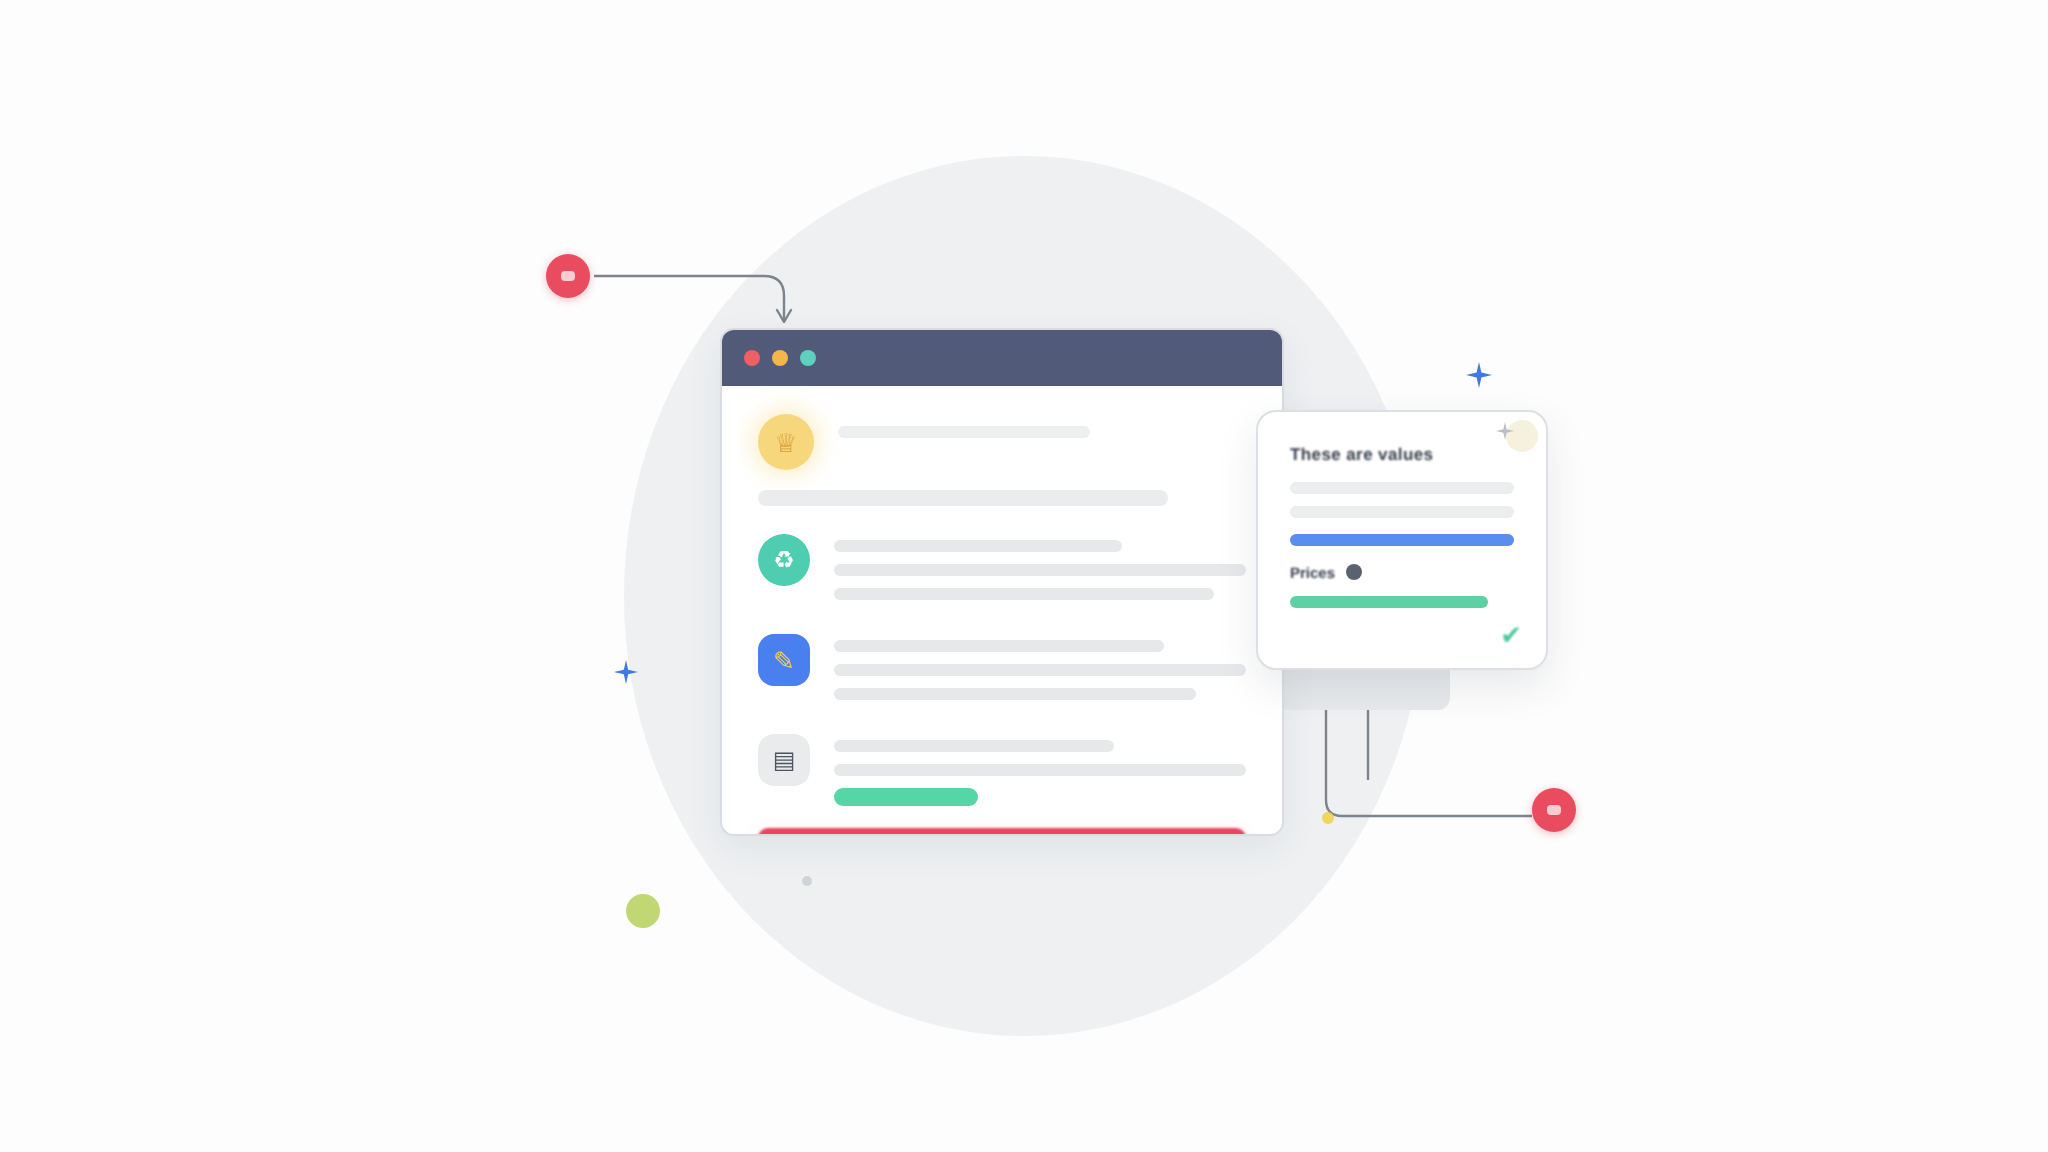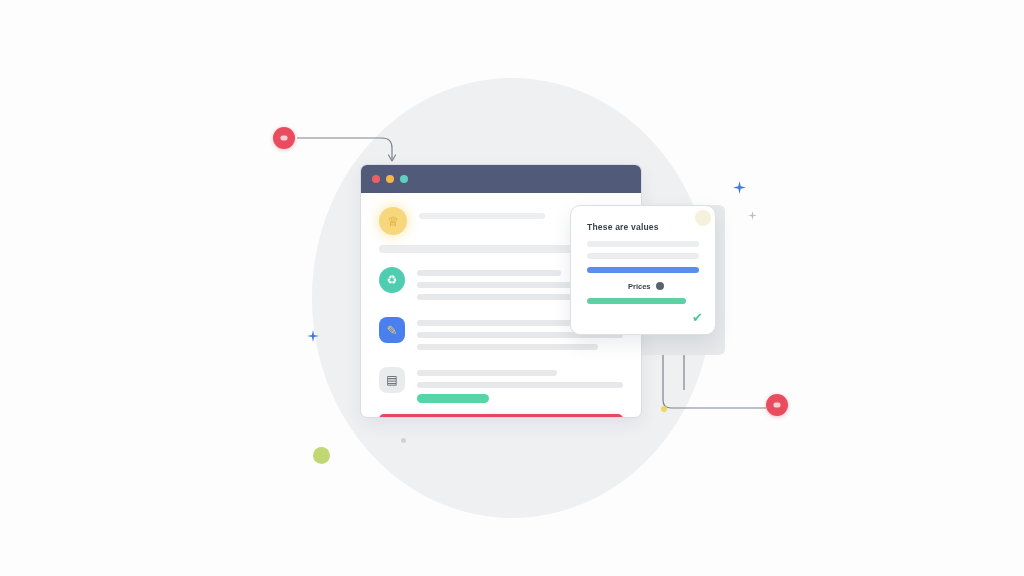--- a/index.html
+++ b/index.html
@@ -202,21 +202,21 @@
     top: 205px;
     width: 130px;
     height: 150px;
     background: #e7e9eb;
     border-radius: 6px;
   }
 
   
   .float-card {
     position: absolute;
-    left: 570px;
+    left: 628px;
     top: 205px;
     width: 146px;
     height: 130px;
     background: #ffffff;
     border: 1px solid #dcdfe4;
     border-radius: 10px;
     box-shadow: 0 8px 20px rgba(40,50,70,0.10);
     padding: 16px 16px 0 16px;
     box-sizing: border-box;
   }
@@ -237,21 +237,20 @@
   .bar-blue {
     height: 6px;
     border-radius: 3px;
     background: #5b8def;
     margin: 8px 0 9px 0;
   }
   .card-label-row {
     display: flex;
     gap: 5px;
     margin-bottom: 7px;
-    margin-left: 41px;
   }
   .card-label {
     font-size: 7.5px;
     font-weight: bold;
     color: #39414f;
     filter: blur(0.5px);
   }
   .label-dot {
     width: 8px; height: 8px;
     border-radius: 50%;

